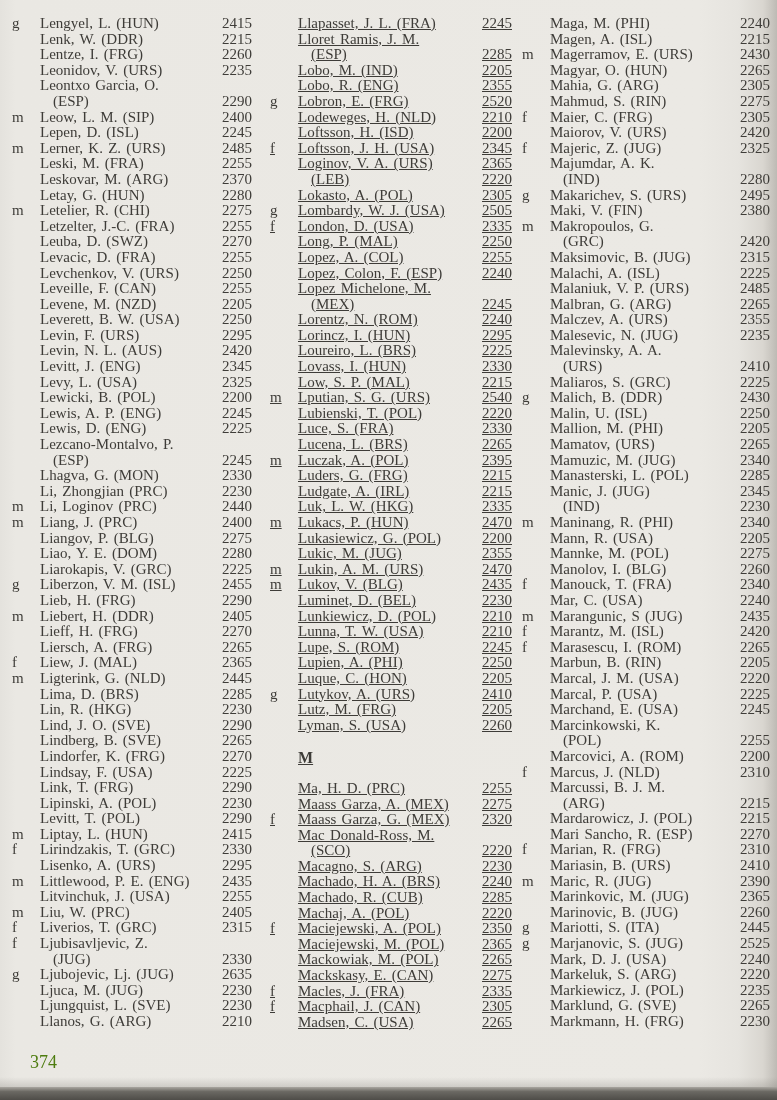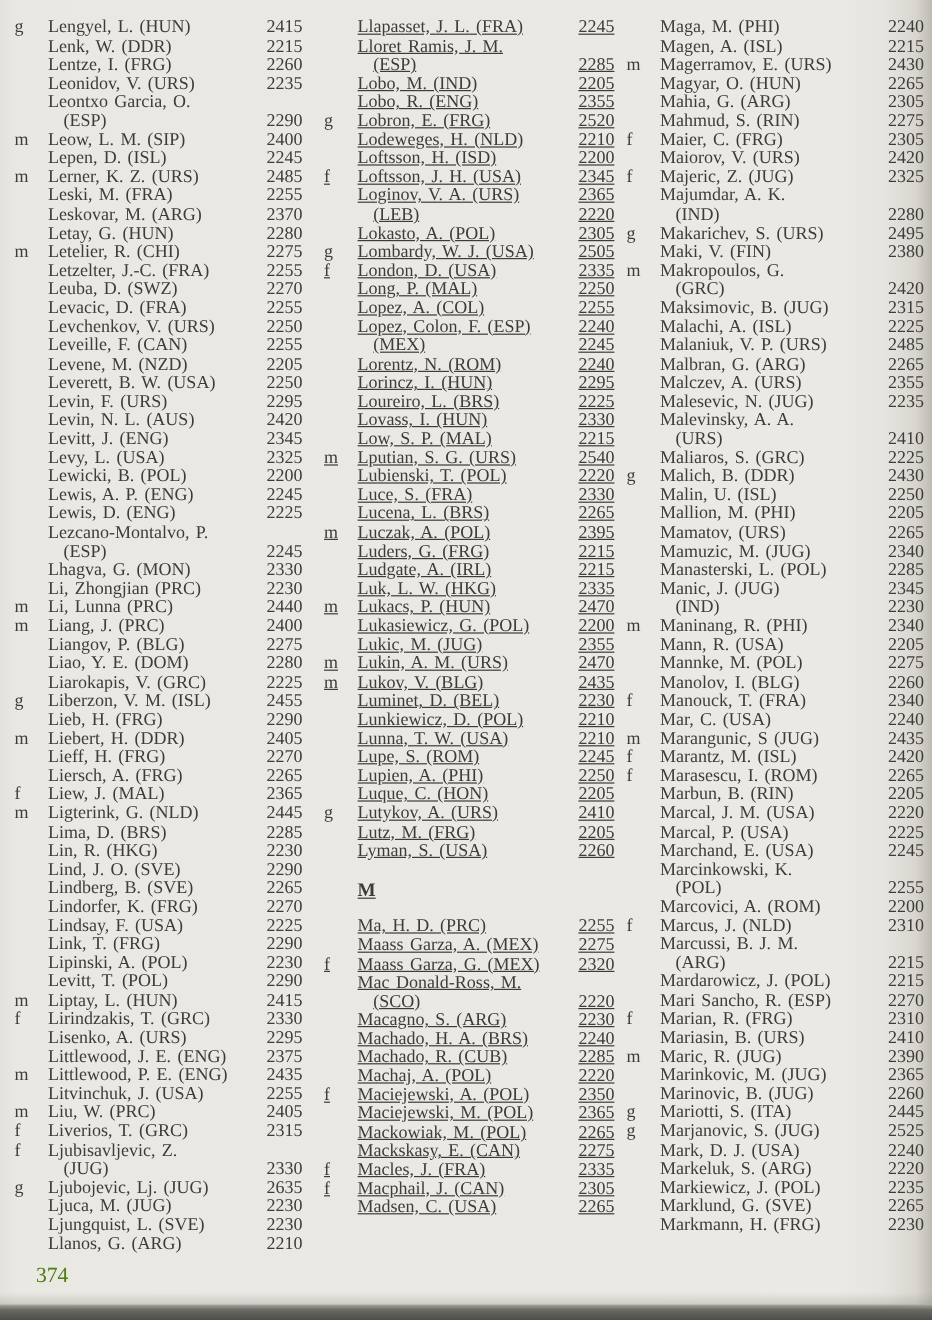--- a/index.html
+++ b/index.html
@@ -229,21 +229,21 @@
         <span class="nm">Lhagva, G. (MON)</span>
         <span class="rt">2330</span>
       </div>
       <div class="row">
         <span class="mk"></span>
         <span class="nm">Li, Zhongjian (PRC)</span>
         <span class="rt">2230</span>
       </div>
       <div class="row">
         <span class="mk">m</span>
-        <span class="nm">Li, Lunna (PRC)</span>
+        <span class="nm">Li, Loginov (PRC)</span>
         <span class="rt">2440</span>
       </div>
       <div class="row">
         <span class="mk">m</span>
         <span class="nm">Liang, J. (PRC)</span>
         <span class="rt">2400</span>
       </div>
       <div class="row">
         <span class="mk"></span>
         <span class="nm">Liangov, P. (BLG)</span>
@@ -348,25 +348,20 @@
         <span class="mk">f</span>
         <span class="nm">Lirindzakis, T. (GRC)</span>
         <span class="rt">2330</span>
       </div>
       <div class="row">
         <span class="mk"></span>
         <span class="nm">Lisenko, A. (URS)</span>
         <span class="rt">2295</span>
       </div>
       <div class="row">
-        <span class="mk"></span>
-        <span class="nm">Littlewood, J. E. (ENG)</span>
-        <span class="rt">2375</span>
-      </div>
-      <div class="row">
         <span class="mk">m</span>
         <span class="nm">Littlewood, P. E. (ENG)</span>
         <span class="rt">2435</span>
       </div>
       <div class="row">
         <span class="mk"></span>
         <span class="nm">Litvinchuk, J. (USA)</span>
         <span class="rt">2255</span>
       </div>
       <div class="row">
@@ -486,20 +481,24 @@
       </div>
       <div class="row">
         <span class="mk"></span>
         <span class="nm">Lopez, A. (COL)</span>
         <span class="rt">2255</span>
       </div>
       <div class="row">
         <span class="mk"></span>
         <span class="nm">Lopez, Colon, F. (ESP)</span>
         <span class="rt">2240</span>
+      </div>
+      <div class="row">
+        <span class="mk"></span>
+        <span class="nm">Lopez Michelone, M.</span>
       </div>
       <div class="row wrap2">
         <span class="mk"></span>
         <span class="nm">(MEX)</span>
         <span class="rt">2245</span>
       </div>
       <div class="row">
         <span class="mk"></span>
         <span class="nm">Lorentz, N. (ROM)</span>
         <span class="rt">2240</span>

